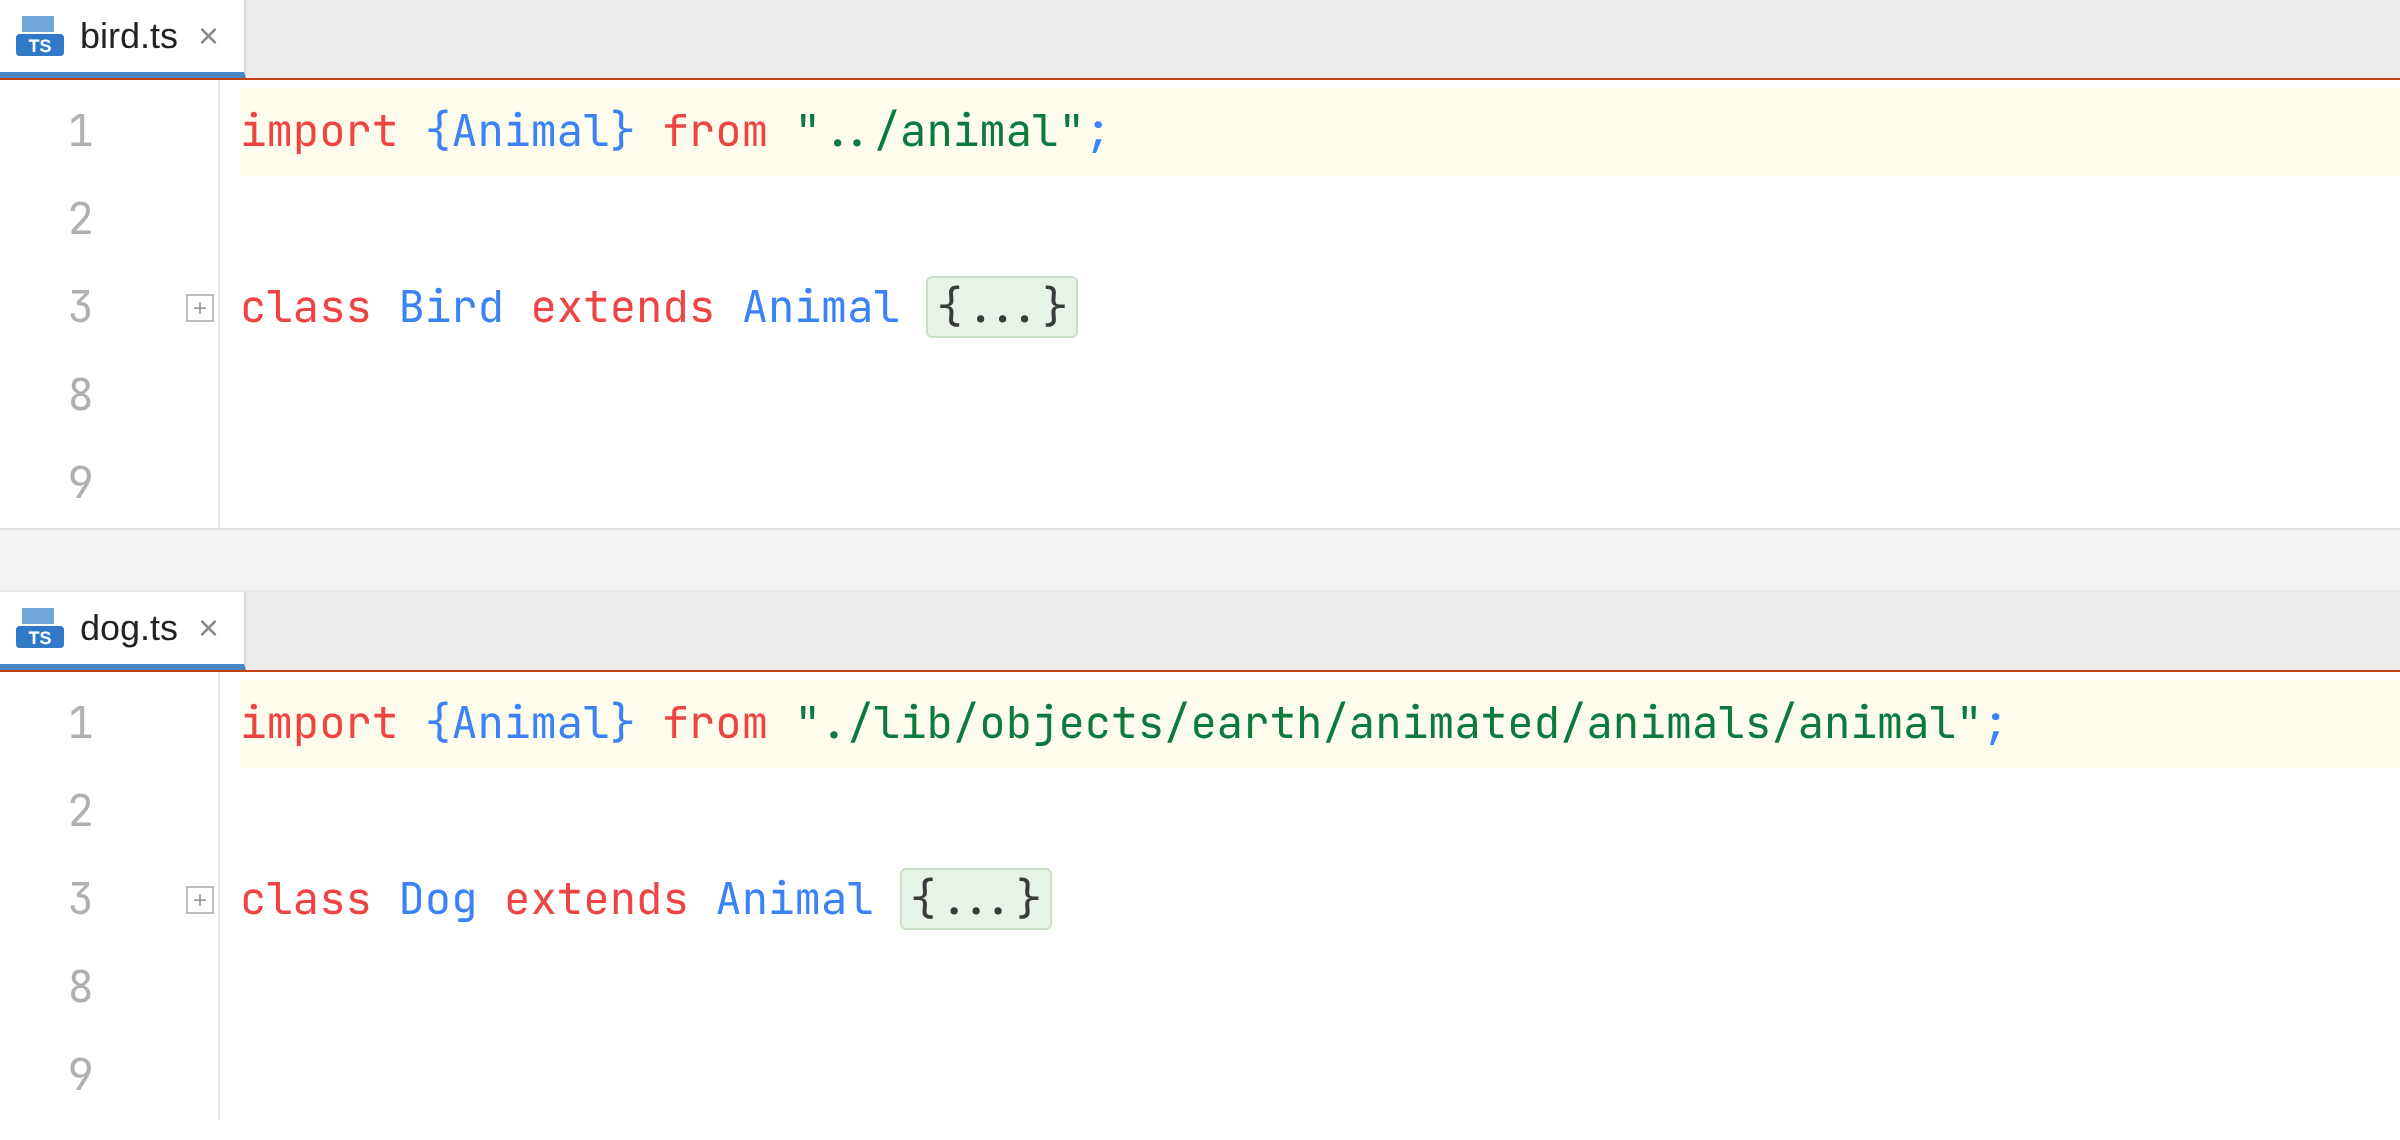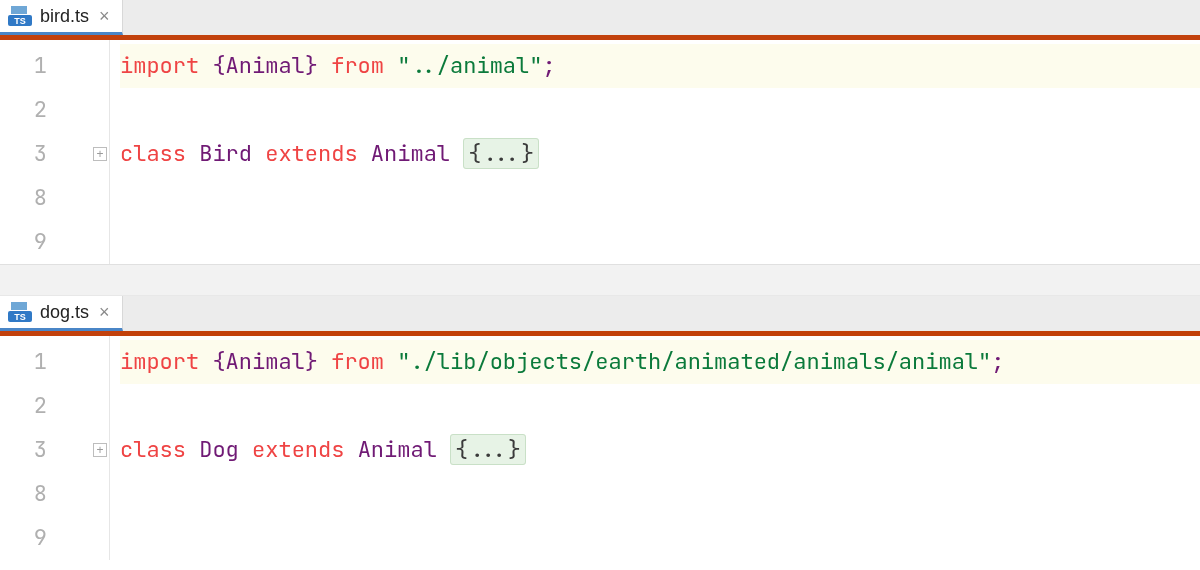--- a/index.html
+++ b/index.html
@@ -18,21 +18,21 @@
     display: flex;
     flex-direction: column;
   }
 
   
   .tab-bar {
     display: flex;
     align-items: stretch;
     height: 40px;
     background: #ececec;
-    border-bottom: 5px solid #c2410c;
+    border-bottom: 1px solid #c2410c;
   }
   .tab {
     display: flex;
     align-items: center;
     padding: 0 10px 0 8px;
     background: #ffffff;
     border-right: 1px solid #d8d8d8;
     border-bottom: 3px solid #4a86c7;
     height: 100%;
     gap: 8px;
@@ -99,21 +99,21 @@
   .line {
     height: 44px;
     line-height: 44px;
     white-space: pre;
     font-size: 22px;
     color: #111;
   }
   .line.hl { background: #fdfced; }
   .kw { color: #ef4444; }
   .str { color: #0b7a3b; }
-  .plain { color: #701a75; }
+  .plain { color: #3b82f6; }
   .fold-region {
     background: #e7f3e6;
     border: 1px solid #c9e0c7;
     border-radius: 3px;
     padding: 0 4px;
     color: #3a3a3a;
   }
 
   .divider {
     height: 32px;

